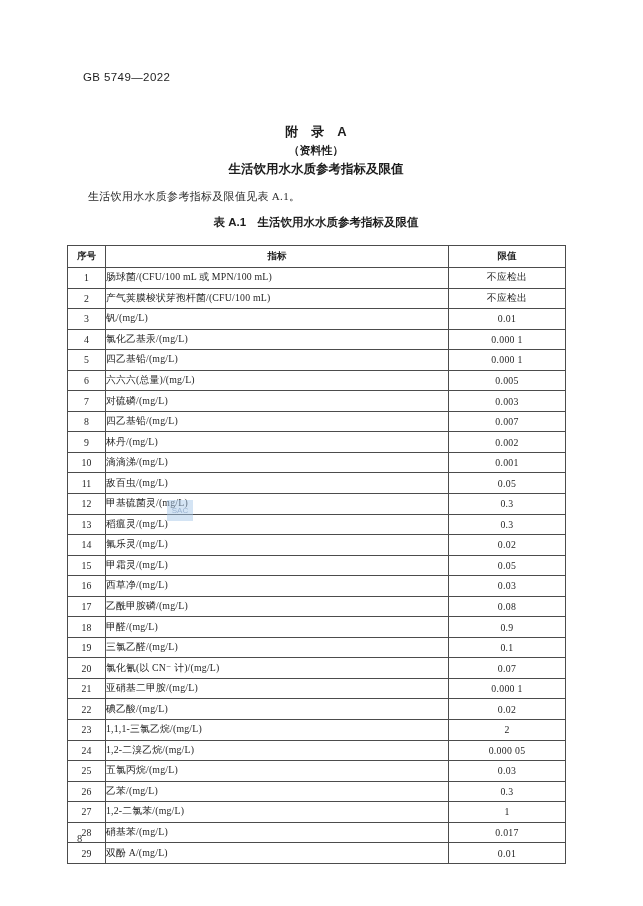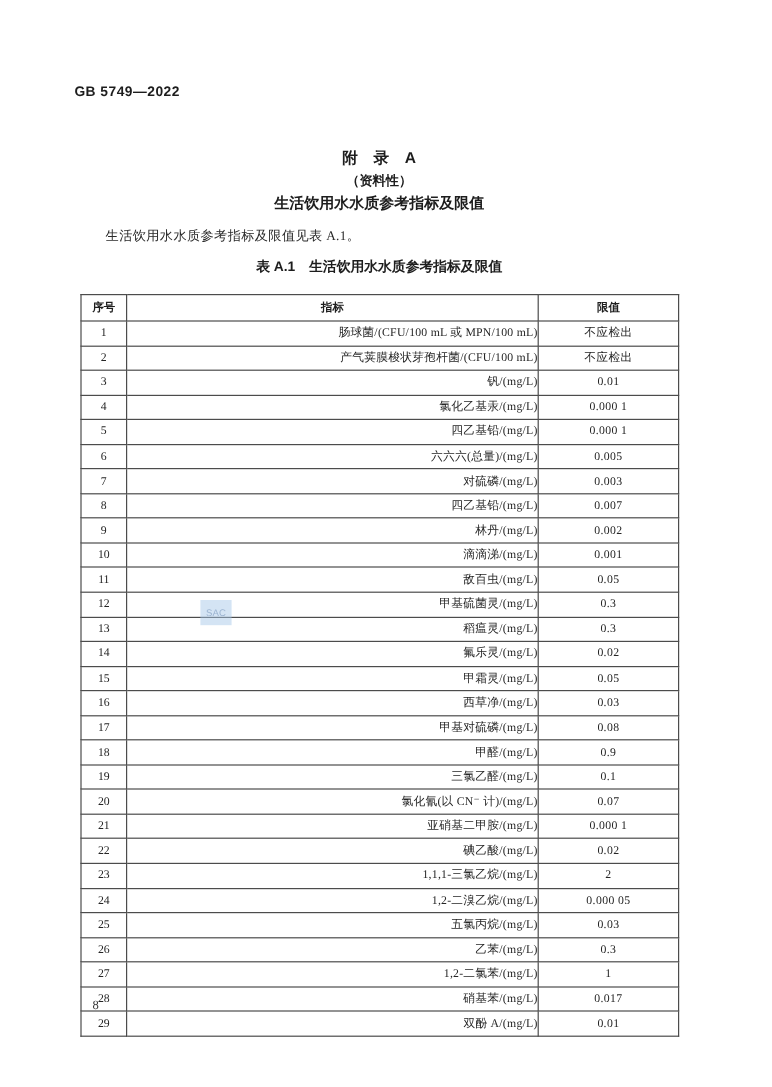--- a/index.html
+++ b/index.html
@@ -7,22 +7,22 @@
     width: 643px; height: 906px;
     background: #ffffff;
     position: relative;
     font-family: "Liberation Serif", "DejaVu Serif", serif;
     color: #222;
     overflow: hidden;
   }
   .sans { font-family: "Liberation Sans", "DejaVu Sans", sans-serif; }
 
   .std-code {
-    position: absolute; left: 62px; top: 71px;
-    font-size: 11.5px; font-weight: bold; letter-spacing: 0.4px;
+    position: absolute; left: 83px; top: 71px;
+    font-size: 11.5px; font-weight: normal; letter-spacing: 0.4px;
     color: #1d1d1d;
   }
 
   .center-band { position: absolute; left: 67px; width: 498px; text-align: center; }
   .appendix-label   { top: 123px; font-size: 13px; font-weight: bold; color: #1d1d1d; }
   .appendix-class   { top: 143px; font-size: 11px;  font-weight: bold; color: #1d1d1d; text-align: center; }
   .appendix-title   { top: 161px; font-size: 12.5px; font-weight: bold; color: #1d1d1d; }
   .table-caption    { top: 215px; font-size: 11.5px; font-weight: bold; color: #1d1d1d; }
 
   .intro {
@@ -53,21 +53,21 @@
   }
   table.ref-table td {
     height: 19.55px;
     font-size: 9.8px;
     color: #252525;
   }
   .col-no    { width: 38px; }
   .col-ind   { width: 343px; }
   .col-limit { width: 117px; }
   td.cell-no    { text-align: center; }
-  td.cell-ind   { text-align: right; padding-left: 13px; letter-spacing: 0.2px; }
+  td.cell-ind   { text-align: left; padding-left: 13px; letter-spacing: 0.2px; }
   td.cell-limit { text-align: center; letter-spacing: 0.3px; }
 
   .page-number {
     position: absolute; left: 77px; top: 833px;
     font-size: 10.5px; color: #333;
   }
 
   .watermark {
     position: absolute; left: 167px; top: 500px;
     width: 26px; height: 21px;
@@ -182,21 +182,21 @@
         <td class="cell-ind">甲霜灵/(mg/L)</td>
         <td class="cell-limit">0.05</td>
       </tr>
       <tr>
         <td class="cell-no">16</td>
         <td class="cell-ind">西草净/(mg/L)</td>
         <td class="cell-limit">0.03</td>
       </tr>
       <tr>
         <td class="cell-no">17</td>
-        <td class="cell-ind">甲基对硫磷/(mg/L)</td>
+        <td class="cell-ind">乙酰甲胺磷/(mg/L)</td>
         <td class="cell-limit">0.08</td>
       </tr>
       <tr>
         <td class="cell-no">18</td>
         <td class="cell-ind">甲醛/(mg/L)</td>
         <td class="cell-limit">0.9</td>
       </tr>
       <tr>
         <td class="cell-no">19</td>
         <td class="cell-ind">三氯乙醛/(mg/L)</td>

